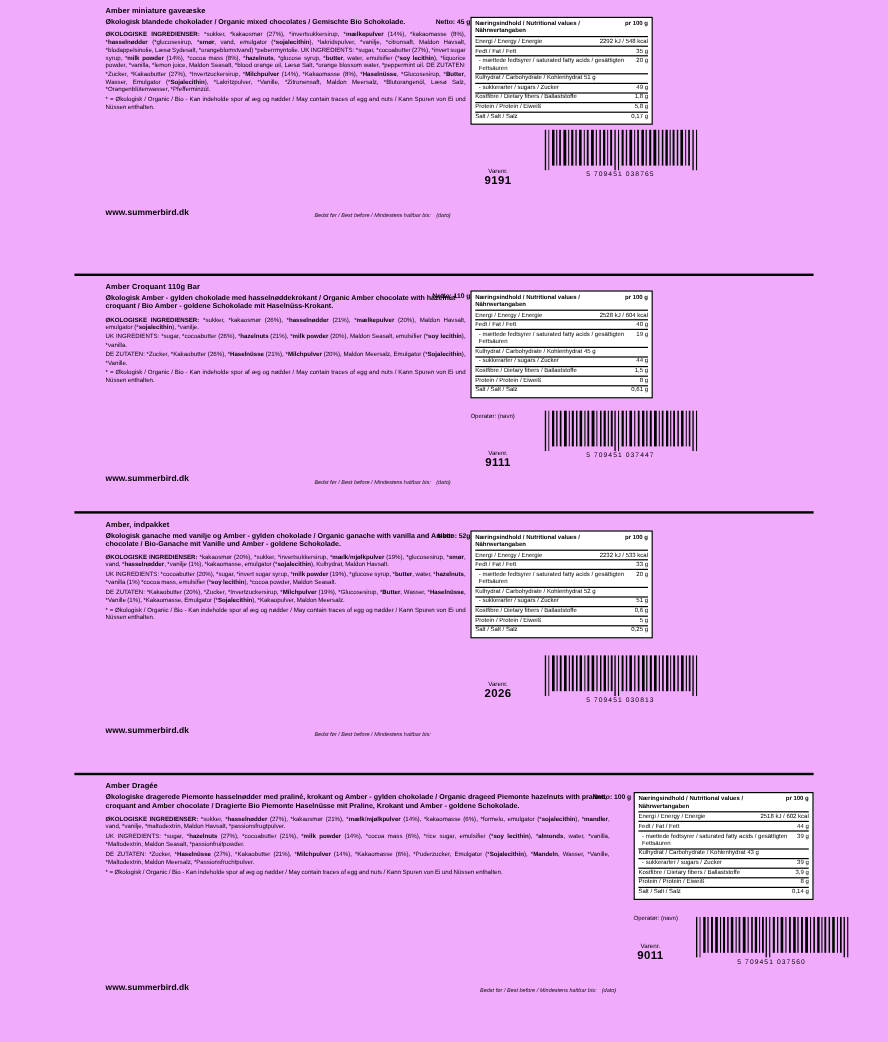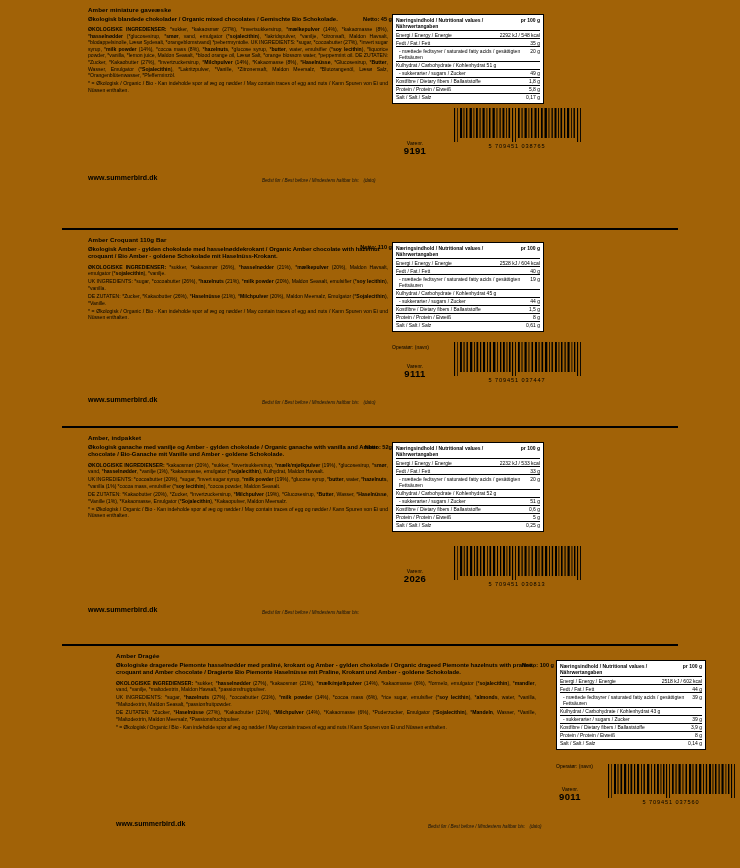--- a/index.html
+++ b/index.html
@@ -7,21 +7,21 @@
     margin: 0; padding: 0;
     background: #ffffff;
     width: 740px; height: 868px;
     font-family: "Liberation Sans", sans-serif;
     color: #000;
   }
   #page {
     position: relative;
     width: 740px; height: 868px;
     overflow: hidden;
-    background: #a16207;
+    background: #f0abfc;
   }
   .label {
     position: relative;
     width: 740px;
     padding: 0;
   }
   .rule {
     border-top: 2px solid #000;
     margin: 0 62px;
   }
@@ -351,21 +351,21 @@
               <rect x="115.5" y="0" width="2.1" height="30"></rect>
             <rect x="119.5" y="0" width="0.8" height="30"></rect>
               <rect x="122" y="0" width="1.3" height="30"></rect>
             <rect x="125" y="0" width="1.1" height="34"></rect>
               <rect x="128" y="0" width="0.9" height="34"></rect>
           </g>
         </svg>
         <div class="bcnum">5 709451 037447</div>
       </div>
 
-      <div class="varenr" style="left:385px; top:133px; width:60px;">
+      <div class="varenr" style="left:385px; top:145px; width:60px;">
         <span>Varenr.</span>
         <span class="num">9111</span>
       </div>
 
       <div style="position:absolute; left:88px; top:158px;">
         <span class="site">www.summerbird.dk</span>
       </div>
       <div style="position:absolute; left:262px; top:160px;">
         <span class="bedst">Bedst før / Best before / Mindestens haltbar bis:</span>
         <span class="bedst dato">(dato)</span>
@@ -486,21 +486,21 @@
       </div>
       <div style="position:absolute; left:262px; top:172px;">
         <span class="bedst">Bedst før / Best before / Mindestens haltbar bis:</span>
         <span class="bedst dato"></span>
       </div>
     </div>
   </div>
 
   <div class="rule"></div>
 
-  <div class="label" style="height:200px;padding-left:28px;">
+  <div class="label" style="height:200px;">
     <div class="lbl-inner" style="padding-right:62px;">
       <div class="title">Amber Dragée</div>
       <div class="subtitle" style="width:420px;">Økologiske dragerede Piemonte hasselnødder med praliné, krokant og Amber - gylden chokolade / Organic drageed Piemonte hazelnuts with praline, croquant and Amber chocolate / Dragierte Bio Piemonte Haselnüsse mit Praline, Krokant und Amber - goldene Schokolade.</div>
       <div class="ingred" style="width:420px;">
           <p><b>ØKOLOGISKE INGREDIENSER:</b> *sukker, *<b>hasselnødder</b> (27%), *kakaosmør (21%), *<b>mælk</b>/<b>mjølkpulver</b> (14%), *kakaomasse (6%), *formelo, emulgator (*<b>sojalecithin</b>), *<b>mandler</b>, vand, *vanilje, *maltodextrin, Maldon Havsalt, *passionsfrugtpulver.</p>
           <p class="blk">UK INGREDIENTS: *sugar, *<b>hazelnuts</b> (27%), *cocoabutter (21%), *<b>milk powder</b> (14%), *cocoa mass (6%), *rice sugar, emulsifier (*<b>soy lecithin</b>), *<b>almonds</b>, water, *vanilla, *Maltodextrin, Maldon Seasalt, *passionfruitpowder.</p>
           <p class="blk">DE ZUTATEN: *Zucker, *<b>Haselnüsse</b> (27%), *Kakaobutter (21%), *<b>Milchpulver</b> (14%), *Kakaomasse (6%), *Puderzucker, Emulgator (*<b>Sojalecithin</b>), *<b>Mandeln</b>, Wasser, *Vanille, *Maltodextrin, Maldon Meersalz, *Passionsfruchtpulver.</p>
           <p class="blk">* = Økologisk / Organic / Bio - Kan indeholde spor af æg og nødder / May contain traces of egg and nuts / Kann Spuren von Ei und Nüssen enthalten.</p>
         </div>
       <div class="netto" style="left:482px; top:16px; width:44px;">Netto: 100 g</div>

